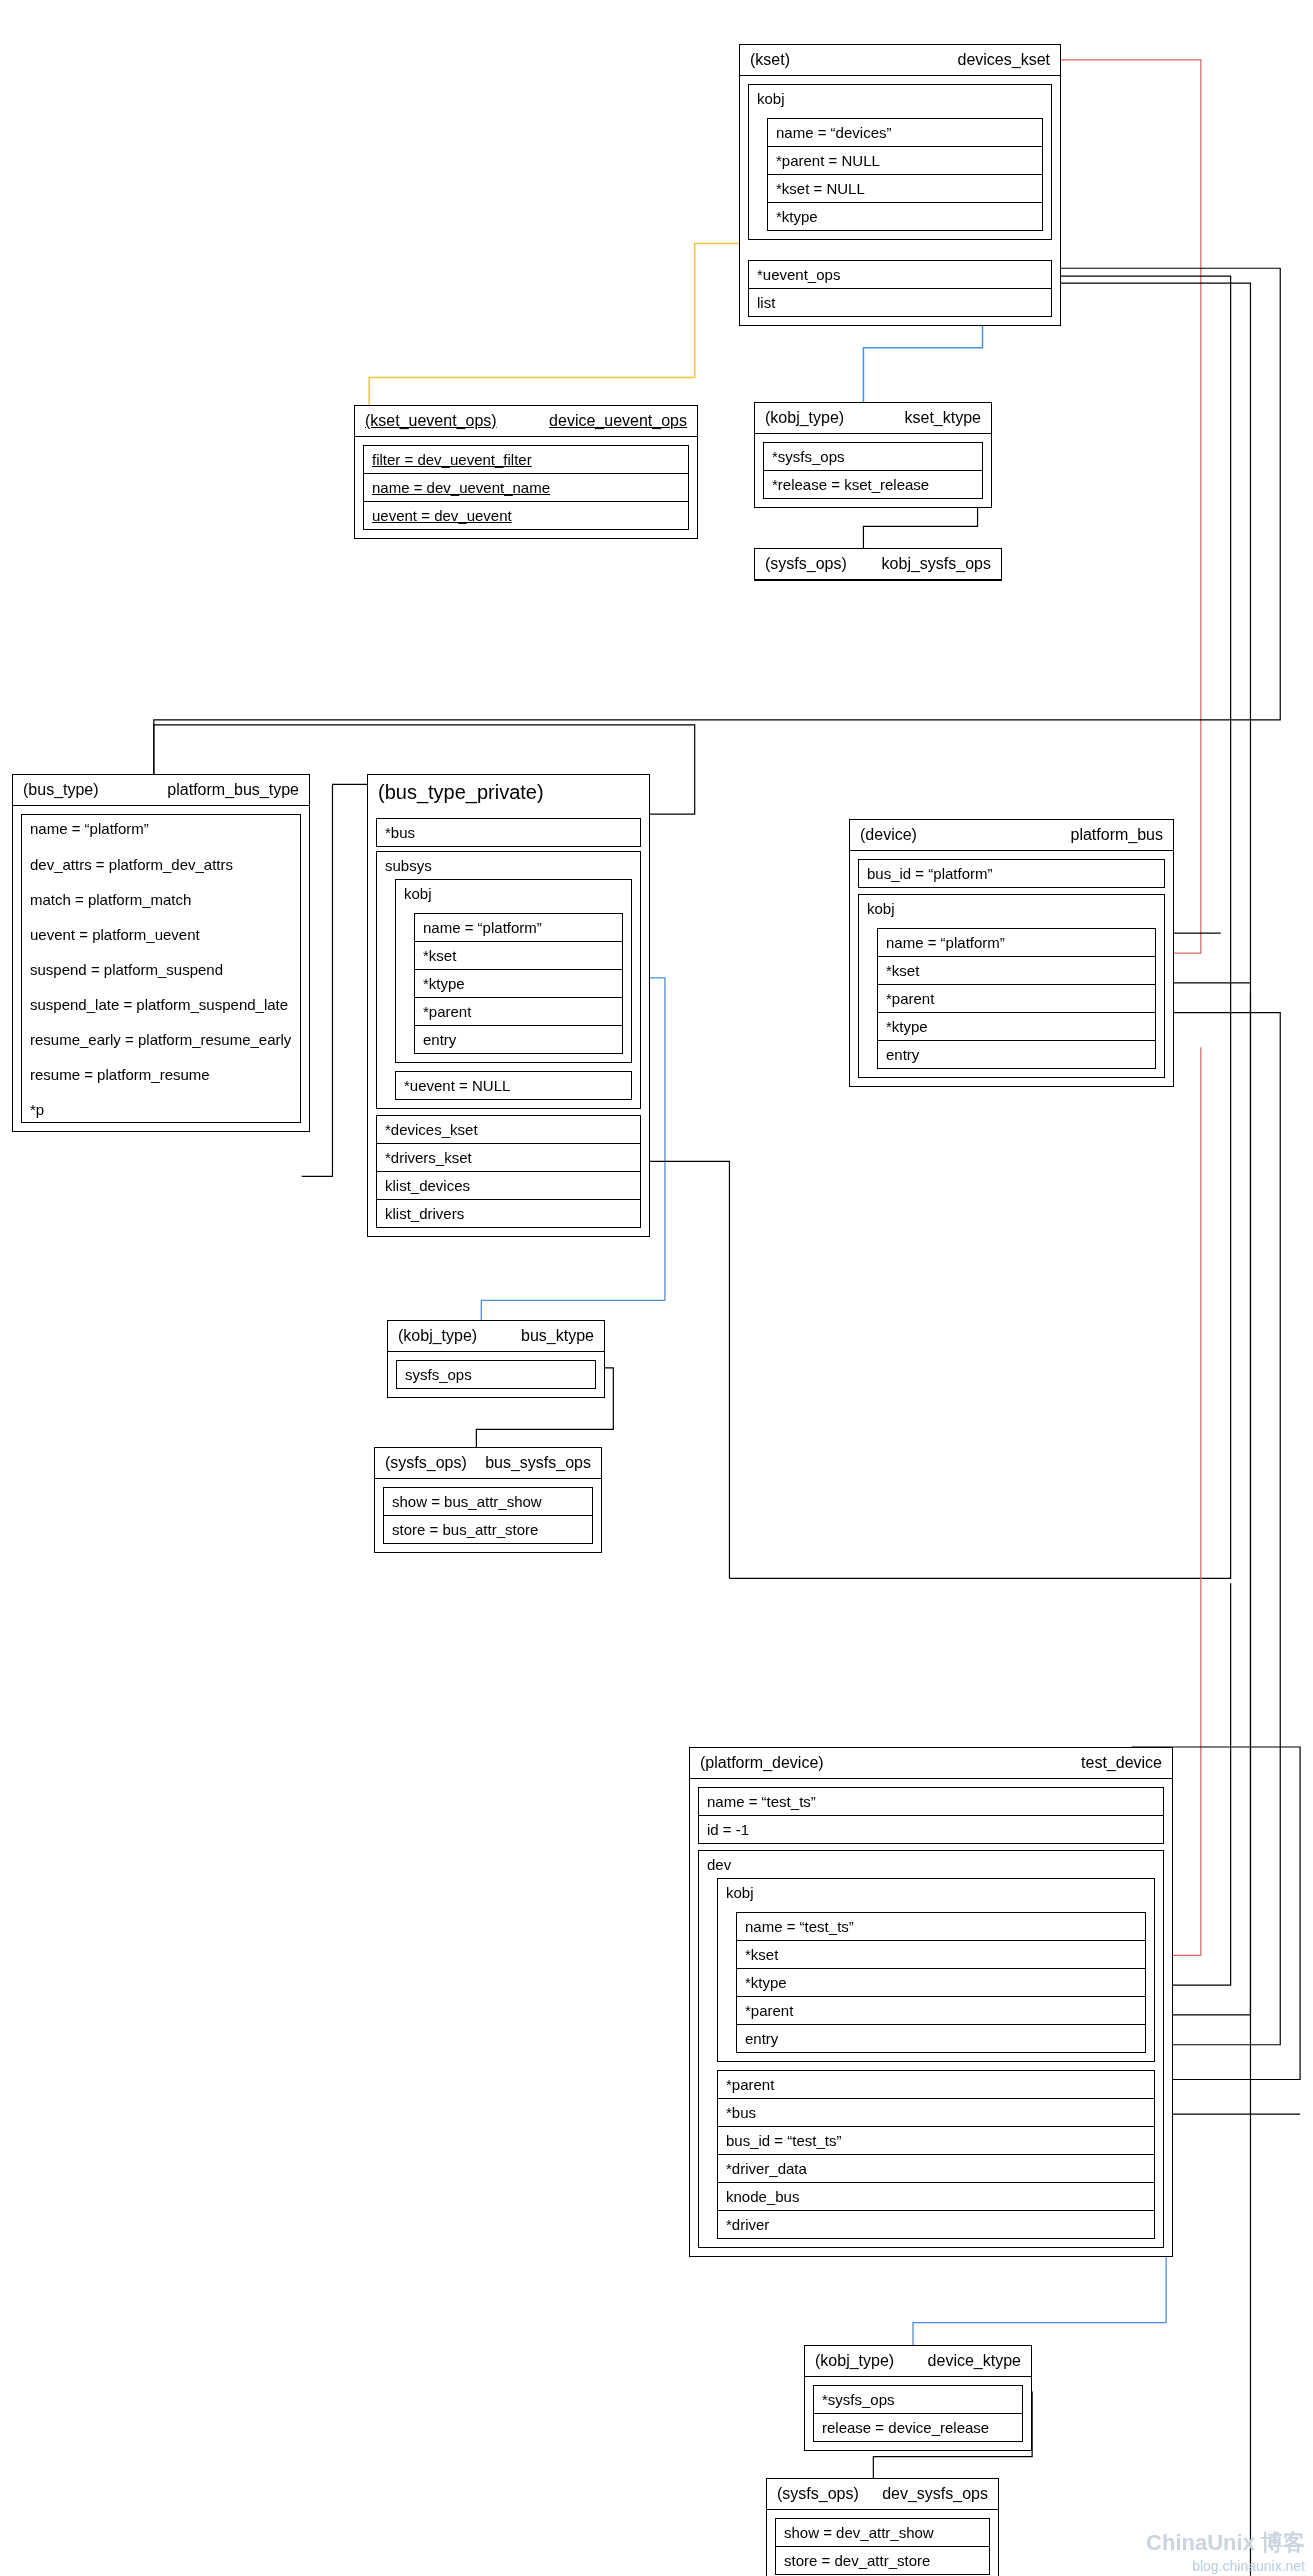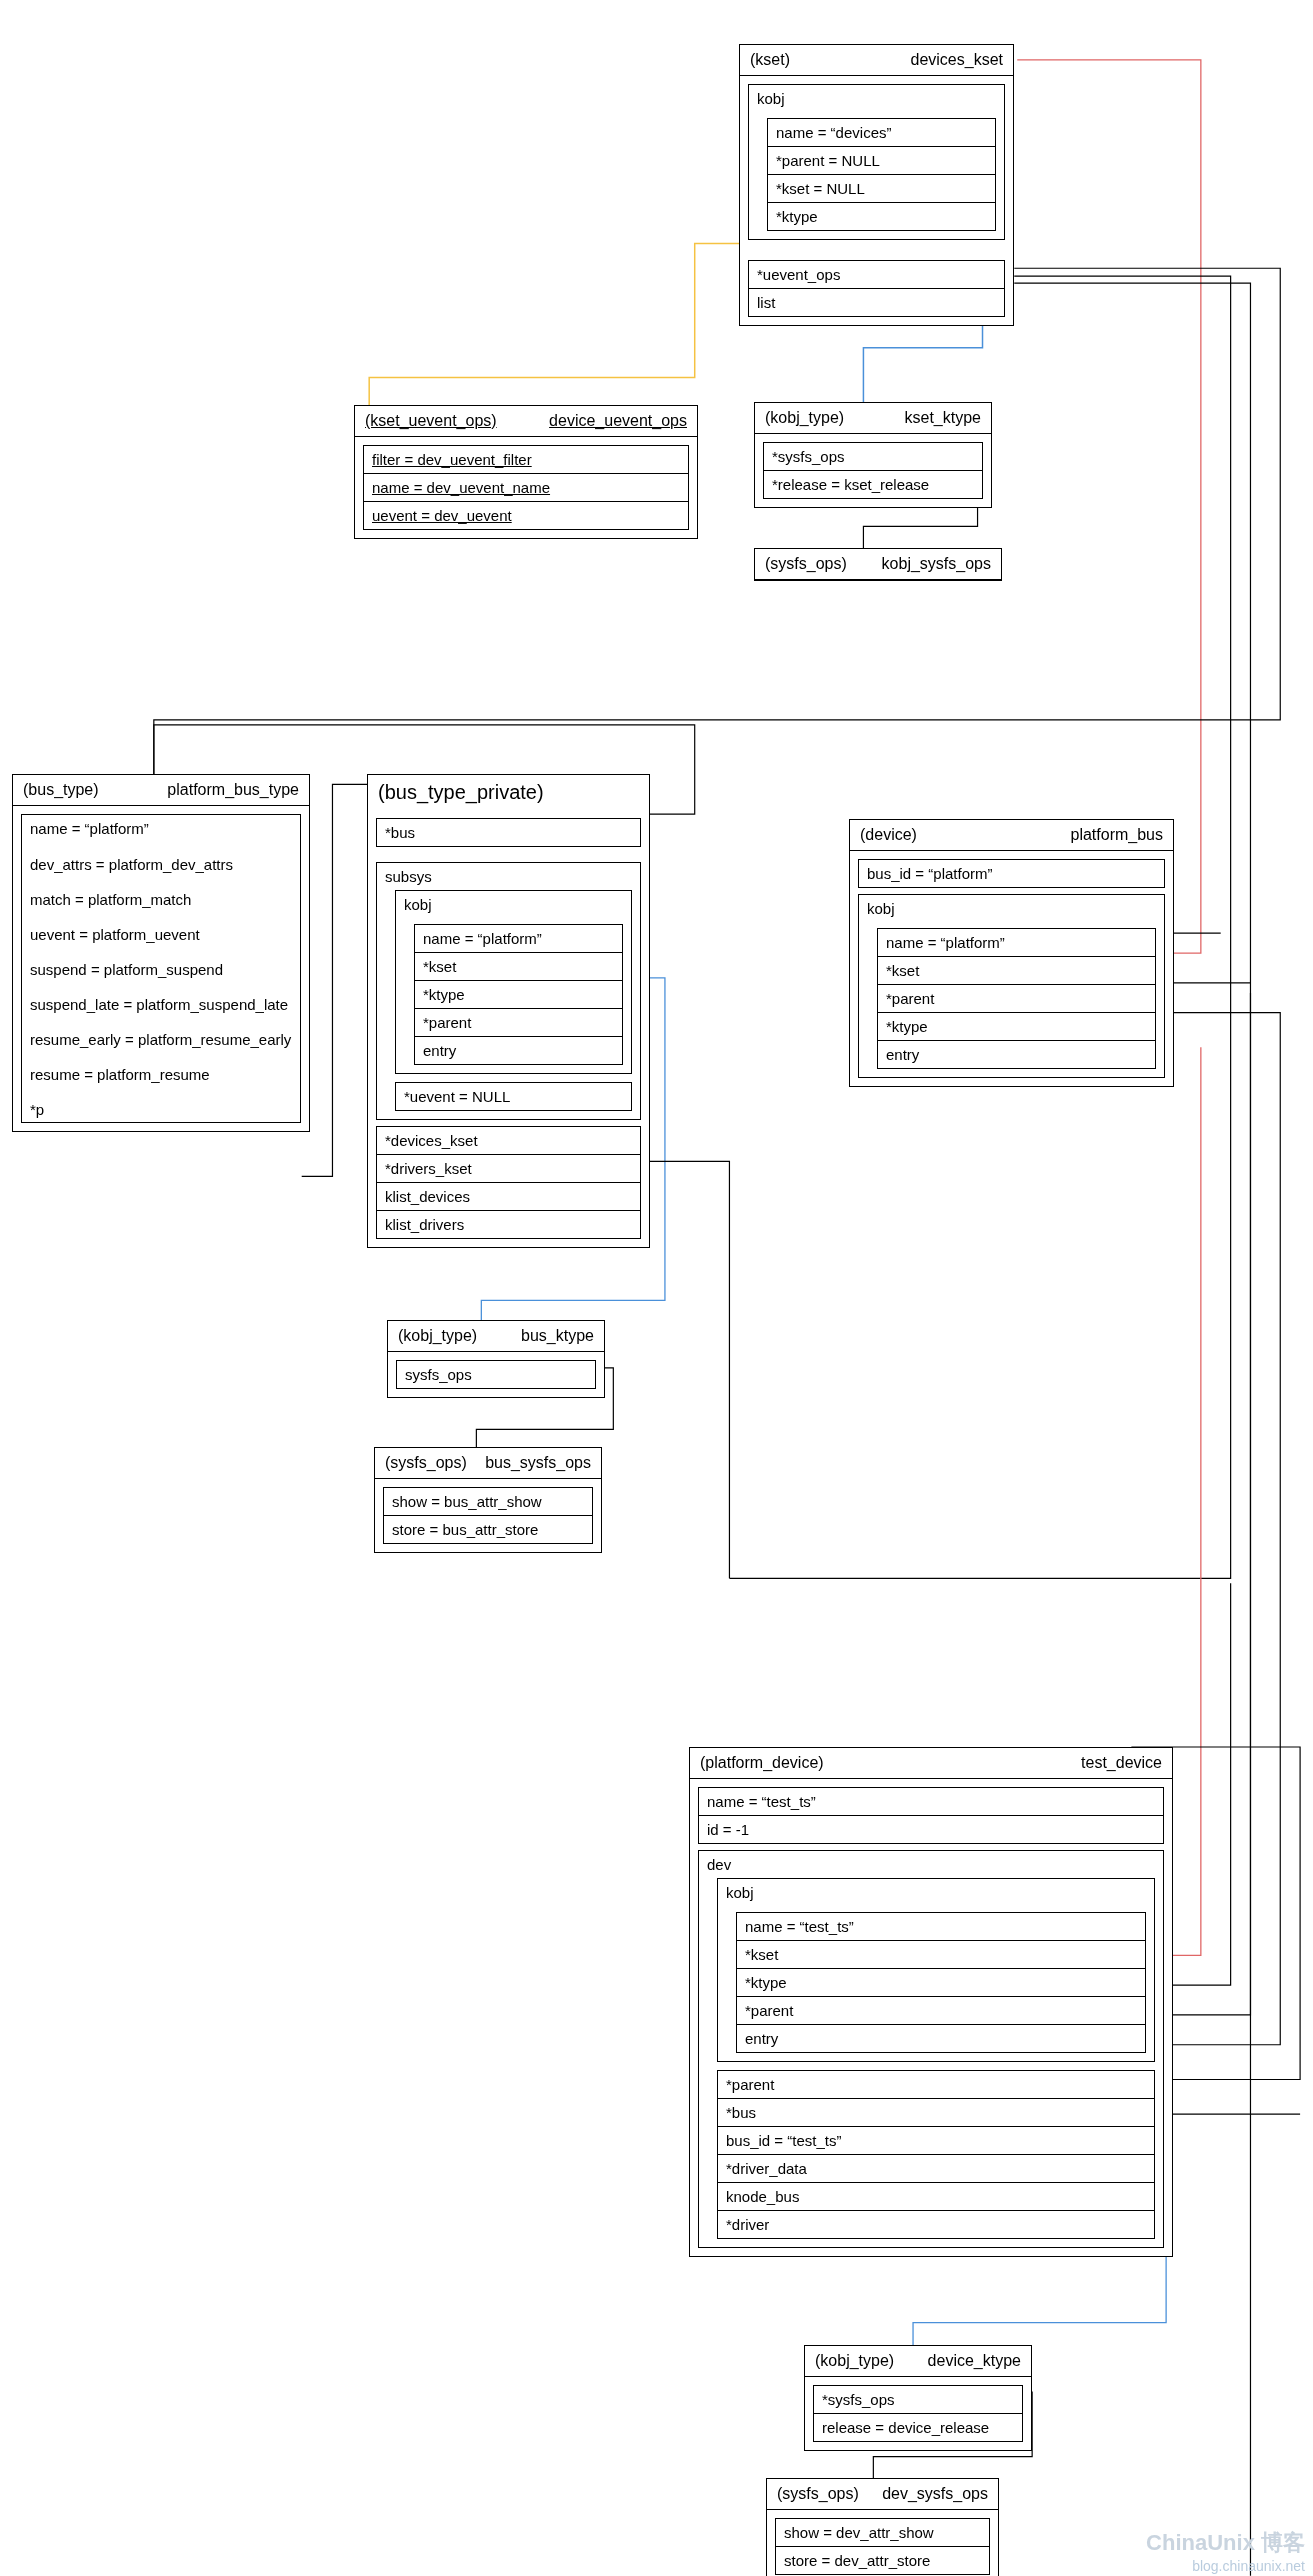--- a/index.html
+++ b/index.html
@@ -62,21 +62,21 @@
     <path d="M 1100 2060 L 1290 2060 L 1290 1760" stroke="#000" fill="none" stroke-width="1.2"></path>
     <path d="M 1100 2095 L 1310 2095 L 1310 1760 L 1140 1760" stroke="#000" fill="none" stroke-width="1.2"></path>
 
     <path d="M 1107 2130 L 1310 2130" stroke="#000" fill="none" stroke-width="1.2"></path>
 
     <path d="M 1100 1995 L 1175 1995 L 1175 2340 L 920 2340 L 920 2365" stroke="#4a90d9" fill="none" stroke-width="1.3"></path>
 
     <path d="M 1020 2410 L 1040 2410 L 1040 2475 L 880 2475 L 880 2498" stroke="#000" fill="none" stroke-width="1.2"></path>
   </svg>
 
-  <div class="box" style="left:739px;top:44px;width:275px;">
+  <div class="box" style="left:739px;top:44px;width:322px;">
     <div class="title">
       <span>(kset)</span>
       <span>devices_kset</span>
     </div>
     <div class="inner">
       <div class="subbox">
         <div class="label-only">kobj</div>
         <div class="nested field-list" style="margin-right:8px;margin-bottom:8px;">
           <div class="field">name =  “devices”</div>
           <div class="field">*parent = NULL</div>
@@ -147,21 +147,21 @@
 
   <div class="box" style="left:367px;top:774px;width:283px;">
     <div class="notitle">
       <span>(bus_type_private)</span>
       <span></span>
     </div>
     <div class="inner">
       <div class="field-list">
         <div class="field">*bus</div>
       </div>
-      <div class="subbox" style="margin-top:15px;">
+      <div class="subbox" style="margin-top:4px;">
         <div class="label-only">subsys</div>
         <div class="subbox" style="margin:0 8px 8px 18px;">
           <div class="label-only">kobj</div>
           <div class="nested field-list" style="margin-right:8px;margin-bottom:8px;">
             <div class="field">name =  “platform”</div>
             <div class="field">*kset</div>
             <div class="field">*ktype</div>
             <div class="field">*parent</div>
             <div class="field">entry</div>
           </div>

